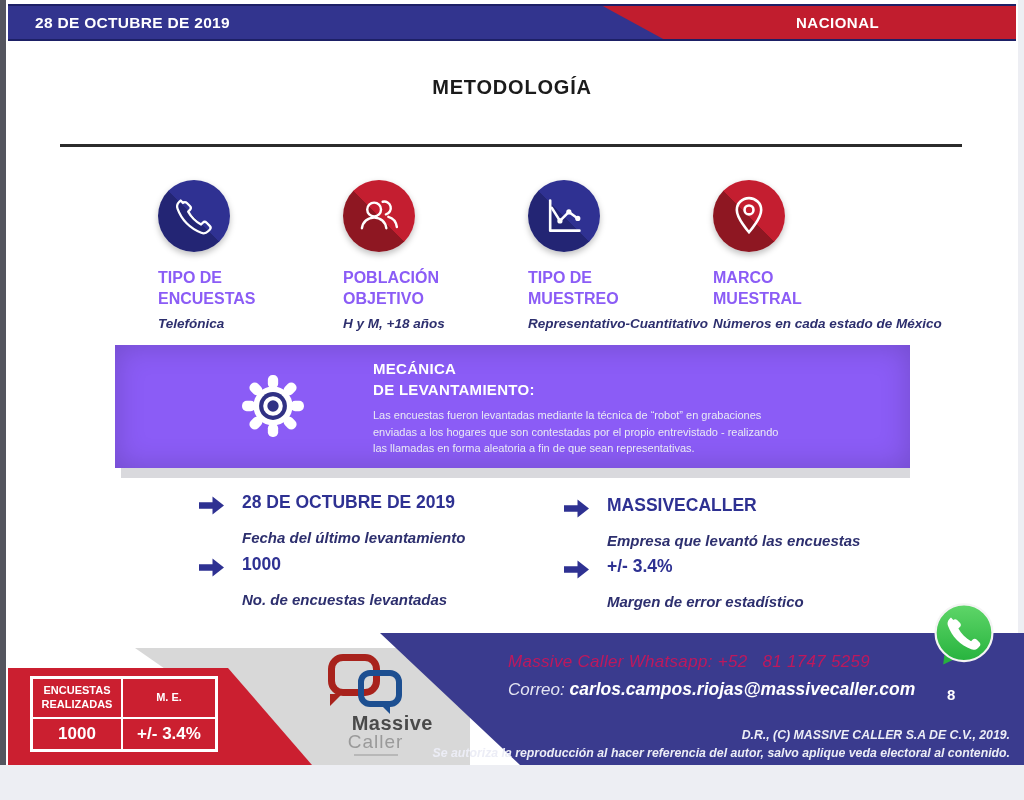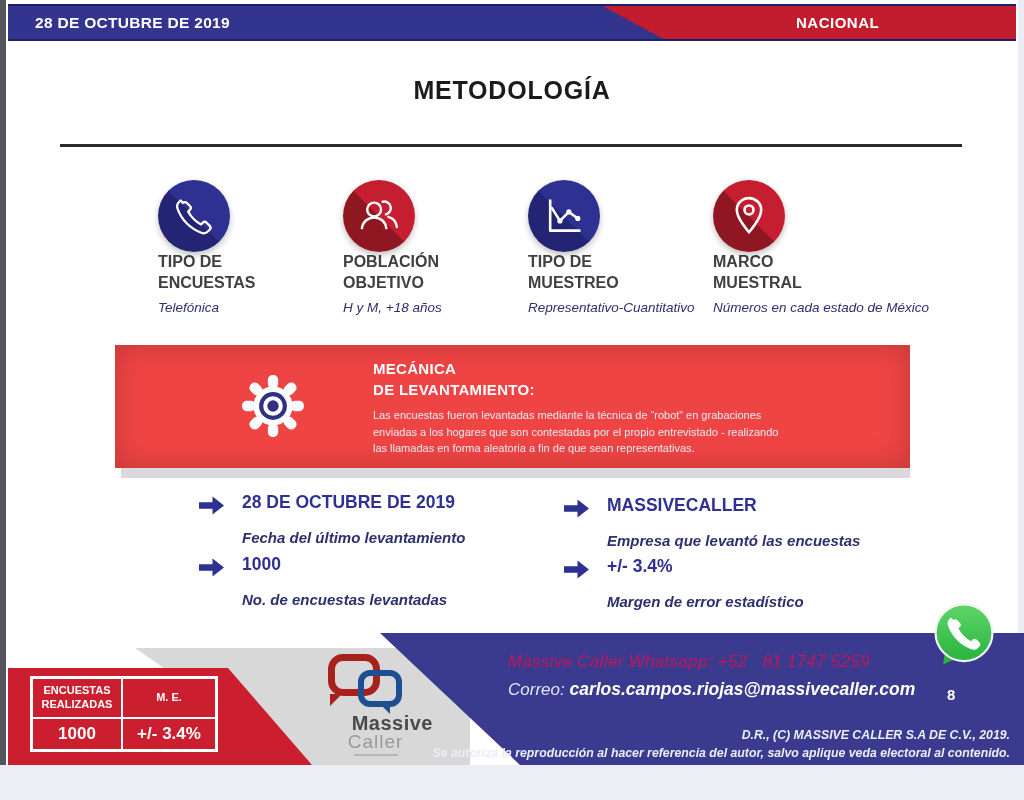--- a/index.html
+++ b/index.html
@@ -15,37 +15,37 @@
   .topbar-blue { position:absolute; inset:0; background:#32348e;
                  clip-path:polygon(0 0, 59% 0, 65% 100%, 0 100%); }
   .topbar-text { position:absolute; left:27px; top:0; height:100%; display:flex; align-items:center;
                  gap:8px; color:#fff; font-size:15px; letter-spacing:.3px; }
   .topbar-text b { font-size:15.5px; }
   .topbar-region { position:absolute; left:788px; top:0; height:100%; display:flex; align-items:center;
                    color:#fff; font-weight:bold; font-size:15px; letter-spacing:.5px; }
 
   
   .title { position:absolute; left:0; top:76px; width:1024px; text-align:center;
-           font-size:25px; font-weight:bold; color:#1b1b1b; letter-spacing:.8px; }
+           font-size:20px; font-weight:bold; color:#1b1b1b; letter-spacing:.8px; }
   .divider { position:absolute; left:60px; top:144px; width:902px; height:3px; background:#2b2b2b; }
 
   
   .method-col { position:absolute; top:180px; width:182px; }
   .mc-1 { left:158px; } .mc-2 { left:343px; } .mc-3 { left:528px; } .mc-4 { left:713px; }
   .icon-circle { width:72px; height:72px; border-radius:50%; position:relative;
                  display:flex; align-items:center; justify-content:center;
                  box-shadow:0 3px 6px rgba(0,0,0,.25); }
   .circ-navy { background:linear-gradient(45deg,#232574 49.5%,#2f3192 50%); }
   .circ-red  { background:linear-gradient(45deg,#8e1722 49.5%,#c41e30 50%); }
   .icon-circle svg { width:52px; height:52px; }
-  .method-title { color:#404040; font-weight:bold; font-size:16px; line-height:1.3; }
-  .method-sub { margin-top:6px; color:#2d2f6e; font-style:italic; font-weight:400; font-size:13.5px; white-space:nowrap; }
-
-  
-  .banner { position:absolute; left:115px; top:345px; width:795px; height:123px; background:#ef4444;
+  .method-title { margin-top:16px; color:#8b5cf6; font-weight:bold; font-size:16px; line-height:1.3; }
+  .method-sub { margin-top:6px; color:#2d2f6e; font-style:italic; font-weight:700; font-size:13.5px; white-space:nowrap; }
+
+  
+  .banner { position:absolute; left:115px; top:345px; width:795px; height:123px; background:#8b5cf6;
             box-shadow:inset 0 0 30px rgba(0,0,0,.18); }
   .banner-shadow { position:absolute; left:121px; top:468px; width:789px; height:10px; background:#d9d9dd; }
   .gear-wrap { position:absolute; left:125px; top:28px; width:66px; height:66px; }
   .banner-text { position:absolute; left:258px; top:13px; width:520px; color:#fff; }
   .banner-title { font-weight:bold; font-size:15px; line-height:1.4; letter-spacing:.3px; }
   .banner-body { margin-top:7px; font-size:11px; line-height:1.5; color:#e9eaf5; }
 
   
   .fact { position:absolute; display:flex; gap:17px; }
   .f-1 { left:198px; top:492px; } .f-2 { left:198px; top:554px; }

